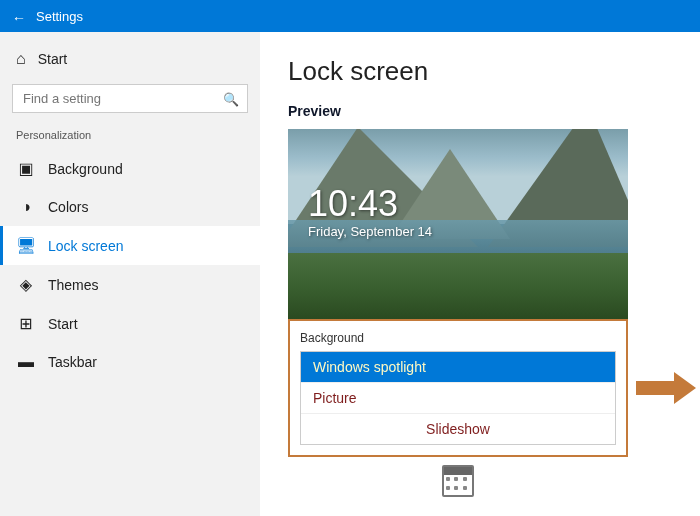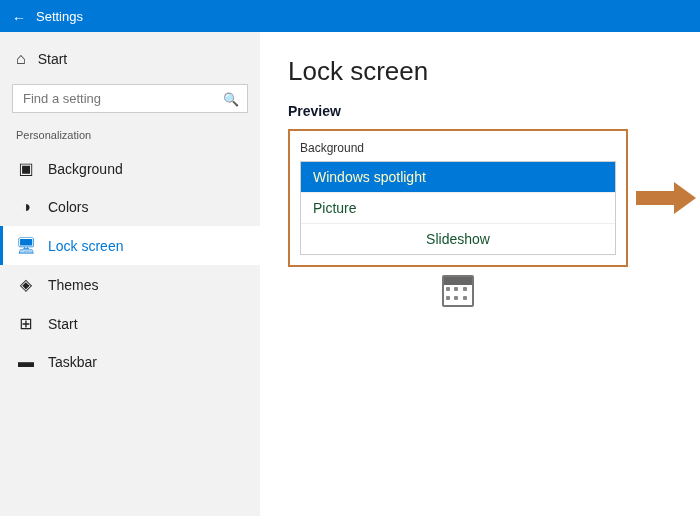--- a/index.html
+++ b/index.html
@@ -245,21 +245,21 @@
 
     .dropdown-list {
       border: 1px solid #ccc;
       background: white;
     }
 
     .dropdown-option {
       padding: 7px 12px;
       font-size: 14px;
       cursor: pointer;
-      color: #14532d;
+      color: #7f1d1d;
       border-bottom: 1px solid #eee;
     }
     .dropdown-option:last-child { border-bottom: none; text-align: center; }
     .dropdown-option.selected {
       background: #0078d7;
       color: #fef9c3;
     }
 
     
     .arrow-container {
@@ -383,20 +383,32 @@
       <span class="icon">▬</span>
       <span>Taskbar</span>
     </div>
   </div>
 
   <div class="content">
     <div class="page-title">Lock screen</div>
     <div class="section-label">Preview</div>
 
     
+    <div class="preview-image">
+      <div class="sky"></div>
+      <div class="mountain-left"></div>
+      <div class="mountain-right"></div>
+      <div class="mountain-center"></div>
+      <div class="water"></div>
+      <div class="ground"></div>
+      <div class="preview-clock">
+        <div class="time">10:43</div>
+        <div class="date">Friday, September 14</div>
+      </div>
+    </div>
 
     
     <div style="position: relative; display: inline-block;">
       <div class="dropdown-section">
         <div class="dropdown-label">Background</div>
         <div class="dropdown-list">
           <div class="dropdown-option selected">Windows spotlight</div>
           <div class="dropdown-option">Picture</div>
           <div class="dropdown-option">Slideshow</div>
         </div>

